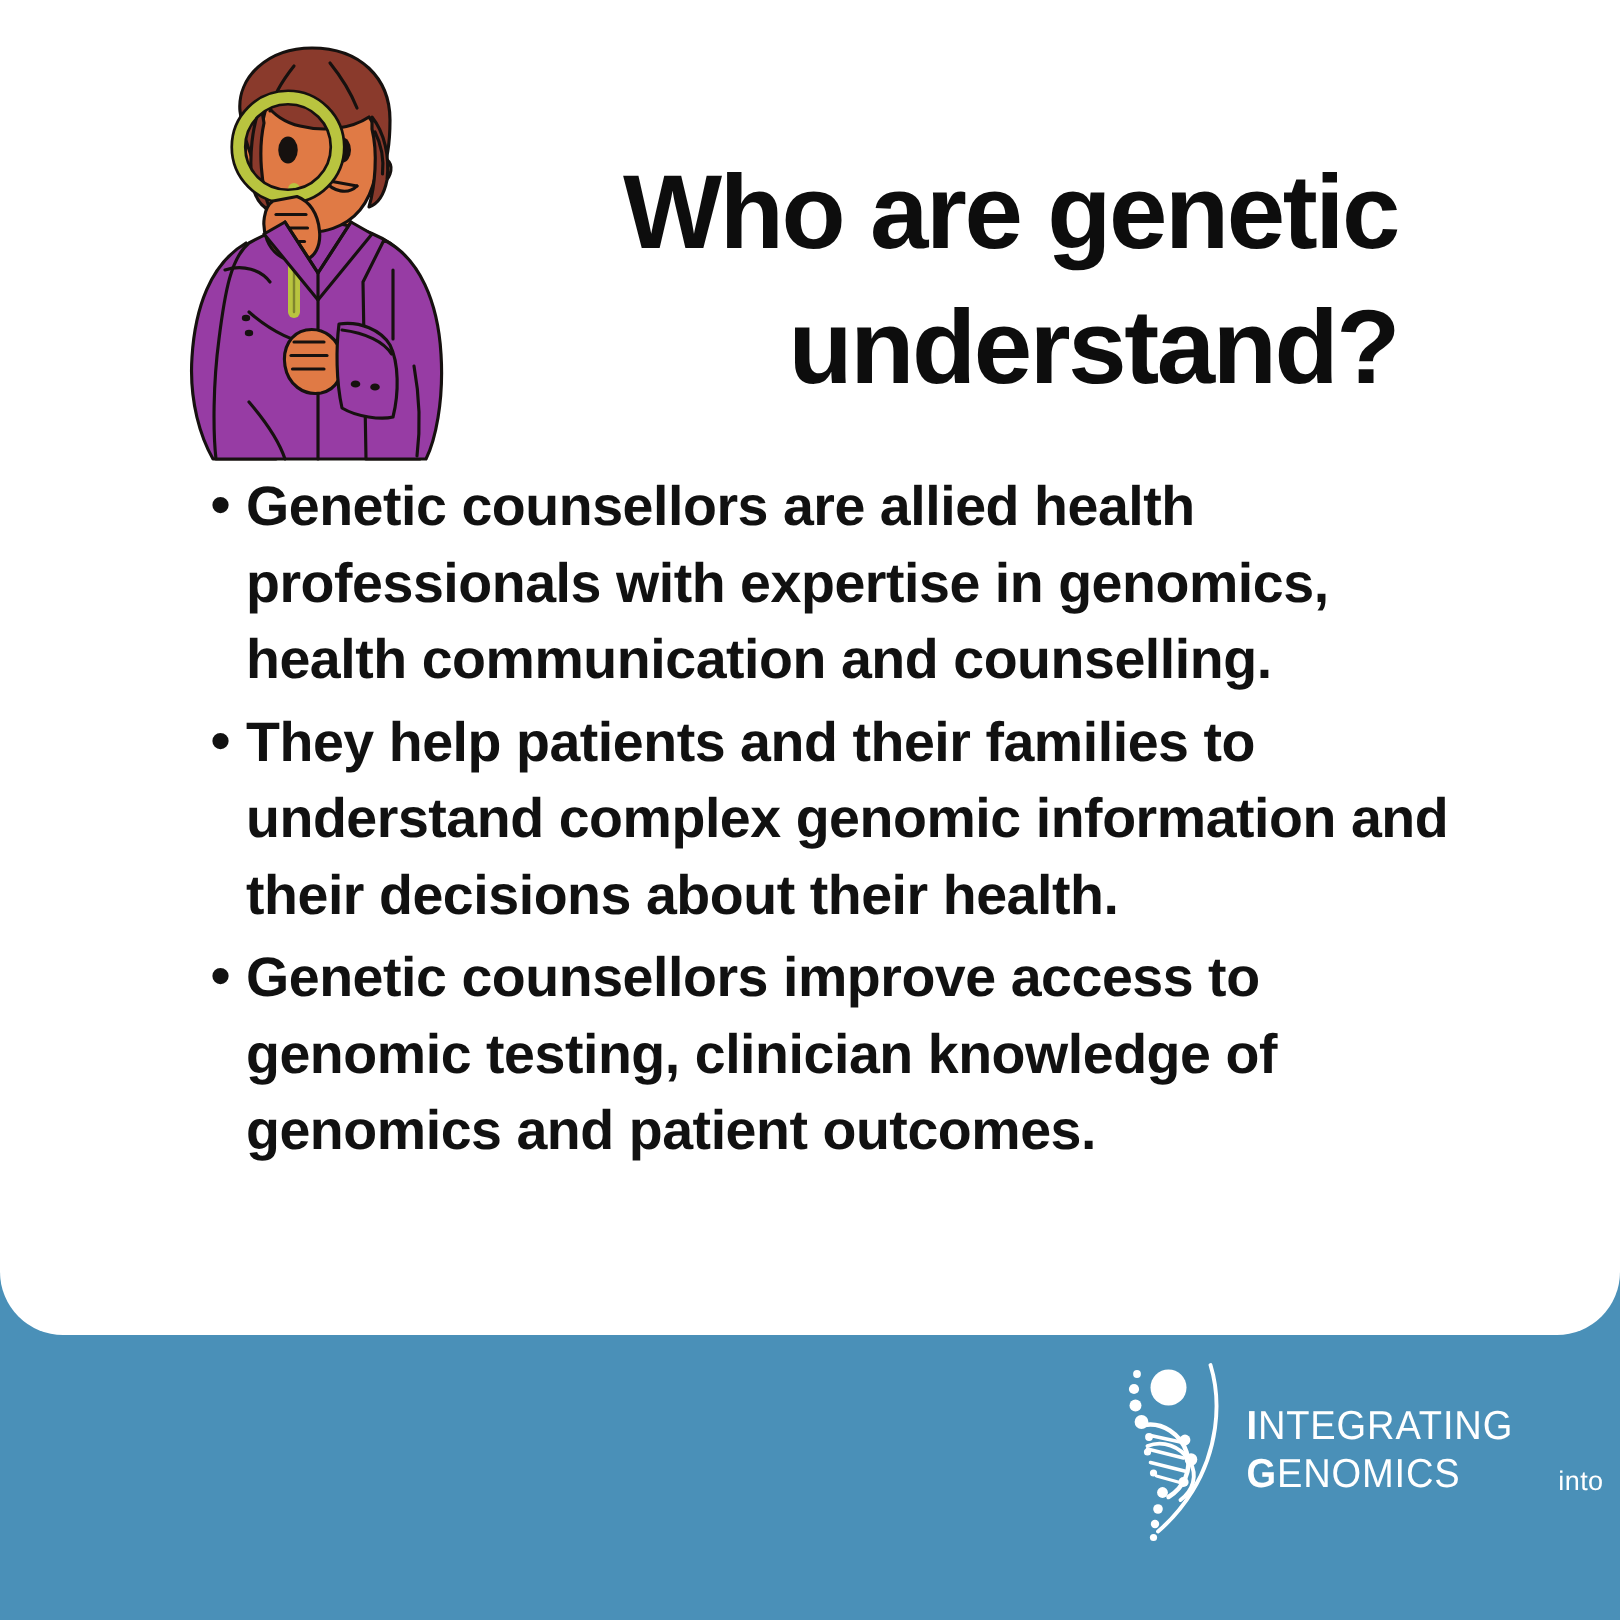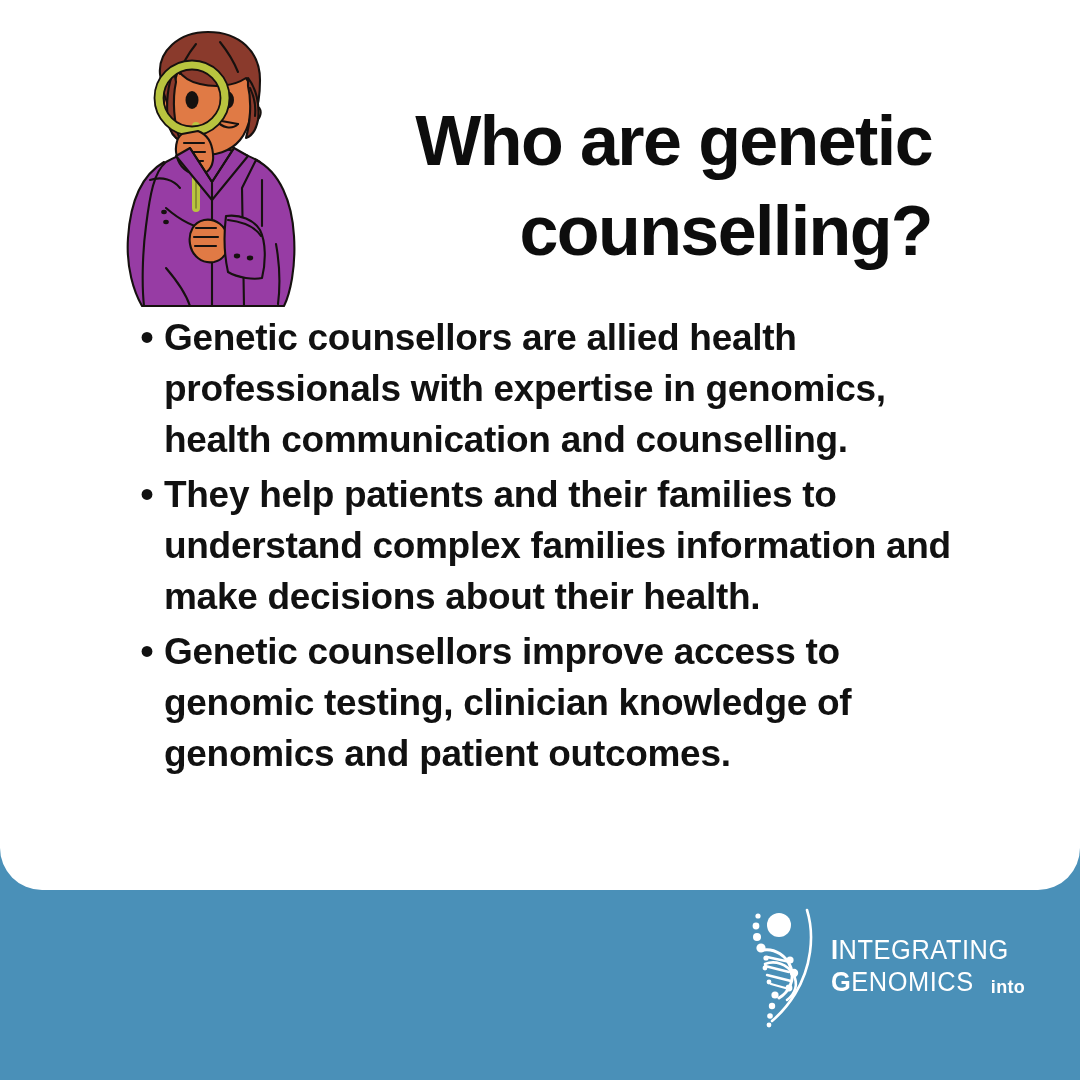--- a/index.html
+++ b/index.html
@@ -139,23 +139,24 @@
     font-weight: 300;
     letter-spacing: 0.6px;
     transform: scaleX(0.94);
     transform-origin: left center;
   }
   .lw-main .cap {
     font-weight: 700;
   }
   .lw-into {
     font-size: 18px;
-    font-weight: 700;
+    font-weight: 400;
     letter-spacing: 0.3px;
     padding-left: 8px;
+    margin-left: 48px;
   }
 </style>
 </head>
 <body>
 
 <div id="canvas">
 
   <div id="card">
 
     <div id="illustration">
@@ -238,33 +239,33 @@
           <path d="M46 150 C58 146 70 150 76 158" fill="none"></path>
           <ellipse cx="60" cy="182" rx="2.8" ry="2.2" fill="#16110f" stroke="none"></ellipse>
           <ellipse cx="62" cy="192" rx="2.8" ry="2.2" fill="#16110f" stroke="none"></ellipse>
 
         </g>
       </svg>
     </div>
 
     <div id="title-block">
       <div class="title-line">Who are genetic</div>
-      <div class="title-line">counselling?</div>
+      <div class="title-line">understand?</div>
     </div>
 
     <div id="bullets">
 
       <div class="bullet-item">
         <div class="bullet-dot">•</div>
         <div class="bullet-text">Genetic counsellors are allied health professionals with expertise in genomics, health communication and counselling.</div>
       </div>
 
       <div class="bullet-item">
         <div class="bullet-dot">•</div>
-        <div class="bullet-text">They help patients and their families to understand complex families information and make decisions about their health.</div>
+        <div class="bullet-text">They help patients and their families to understand complex genomic information and their decisions about their health.</div>
       </div>
 
       <div class="bullet-item">
         <div class="bullet-dot">•</div>
         <div class="bullet-text">Genetic counsellors improve access to genomic testing, clinician knowledge of genomics and patient outcomes.</div>
       </div>
 
     </div>
   </div>
 

